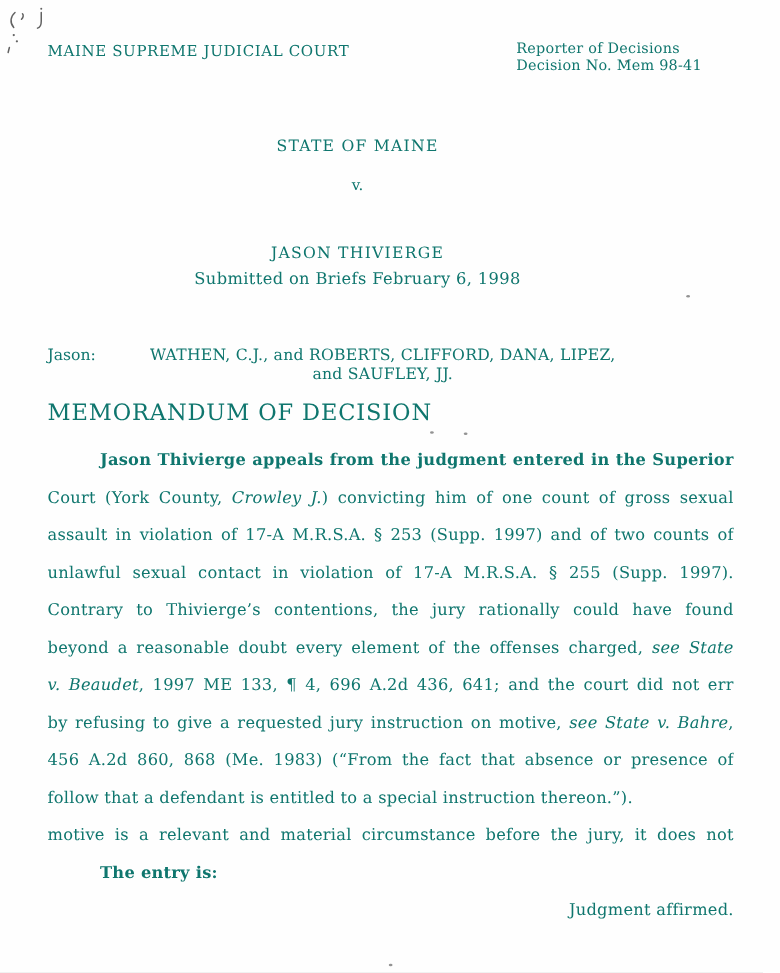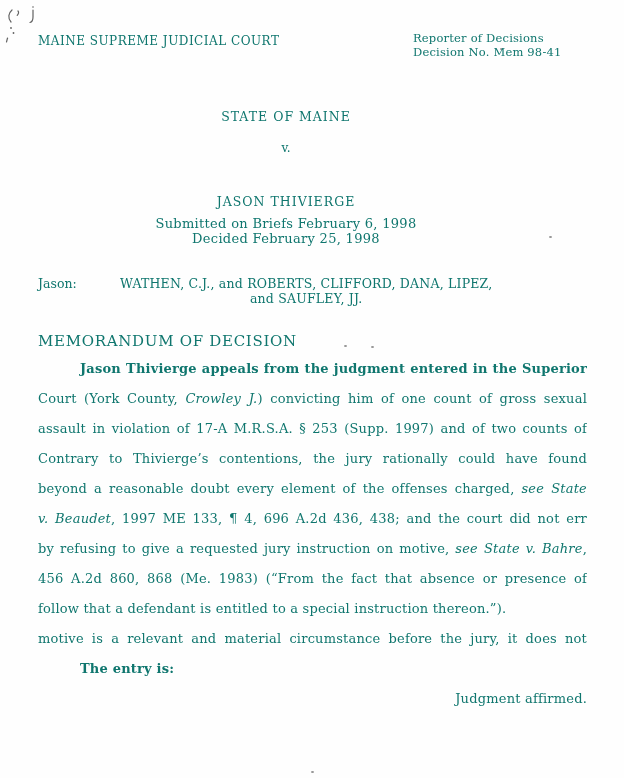--- a/index.html
+++ b/index.html
@@ -43,22 +43,22 @@
   .versus      { top: 141px; font-size: 12px; }
   .title-def   { top: 170px; font-size: 12.5px; letter-spacing: 1px; margin-top: 24px; }
   .dates       { top: 216px; font-size: 13px; line-height: 15px; letter-spacing: 0.3px; }
 
   
   .panel-label   { left: 38px;  top: 276px; font-size: 12.5px; }
   .panel-members { left: 120px; top: 276px; font-size: 12.5px; line-height: 15px; letter-spacing: 0.2px; text-align: center; }
 
   
   .memo-heading {
-    left: 38px; top: 332px;
-    font-size: 15px;
+    left: 38px; top: 320px;
+    font-size: 18px;
     letter-spacing: 0.7px;
     white-space: nowrap;
   }
   .memo-body {
     left: 38px; top: 354px;
     width: 549px;
     font-size: 13px;
     letter-spacing: 0.2px;
   }
   .body-line { line-height: 30px; height: 30px; overflow: hidden; }
@@ -108,37 +108,37 @@
   <div class="abs hdr-right">
     <div>Reporter of Decisions</div>
     <div>Decision No. Mem 98-41</div>
   </div>
 
   <div class="abs center-line title-party">STATE OF MAINE</div>
   <div class="abs center-line versus">v.</div>
   <div class="abs center-line title-def">JASON THIVIERGE</div>
   <div class="abs center-line dates">
     <div>Submitted on Briefs February 6, 1998</div>
-    <div>Decided February 25, 1998</div>
   </div>
 
   <div class="abs panel-label">Jason:</div>
   <div class="abs panel-members">
     <div>WATHEN, C.J., and ROBERTS, CLIFFORD, DANA, LIPEZ,</div>
     <div>and SAUFLEY, JJ.</div>
   </div>
 
   <div class="abs memo-heading">MEMORANDUM OF DECISION</div>
   <div class="abs memo-body">
       <div class="body-line just indent"><span>Jason Thivierge appeals from the judgment entered in the Superior</span></div>
       <div class="body-line just"><span>Court (York County, </span><span class="it">Crowley J.</span><span>) convicting him of one count of gross sexual</span></div>
       <div class="body-line just"><span>assault in violation of 17-A M.R.S.A. § 253 (Supp. 1997) and of two counts of</span></div>
+      <div class="body-line just"><span>unlawful sexual contact in violation of 17-A M.R.S.A. § 255 (Supp. 1997).</span></div>
       <div class="body-line just"><span>Contrary to Thivierge’s contentions, the jury rationally could have found</span></div>
       <div class="body-line just"><span>beyond a reasonable doubt every element of the offenses charged, </span><span class="it">see State</span></div>
-      <div class="body-line just"><span class="it">v. Beaudet</span><span>, 1997 ME 133, ¶ 4, 696 A.2d 436, 438; and the court did not err</span></div>
+      <div class="body-line just"><span class="it">v. Beaudet</span><span>, 1997 ME 133, ¶ 4, 696 A.2d 436, 641; and the court did not err</span></div>
       <div class="body-line just"><span>by refusing to give a requested jury instruction on motive, </span><span class="it">see State v. Bahre</span><span>,</span></div>
       <div class="body-line just"><span>456 A.2d 860, 868 (Me. 1983) (“From the fact that absence or presence of</span></div>
       <div class="body-line"><span>follow that a defendant is entitled to a special instruction thereon.”).</span></div>
       <div class="body-line just"><span>motive is a relevant and material circumstance before the jury, it does not</span></div>
       <div class="body-line indent"><span>The entry is:</span></div>
       <div class="body-line center"><span>Judgment affirmed.</span></div>
     </div>
 
 </div>
 

